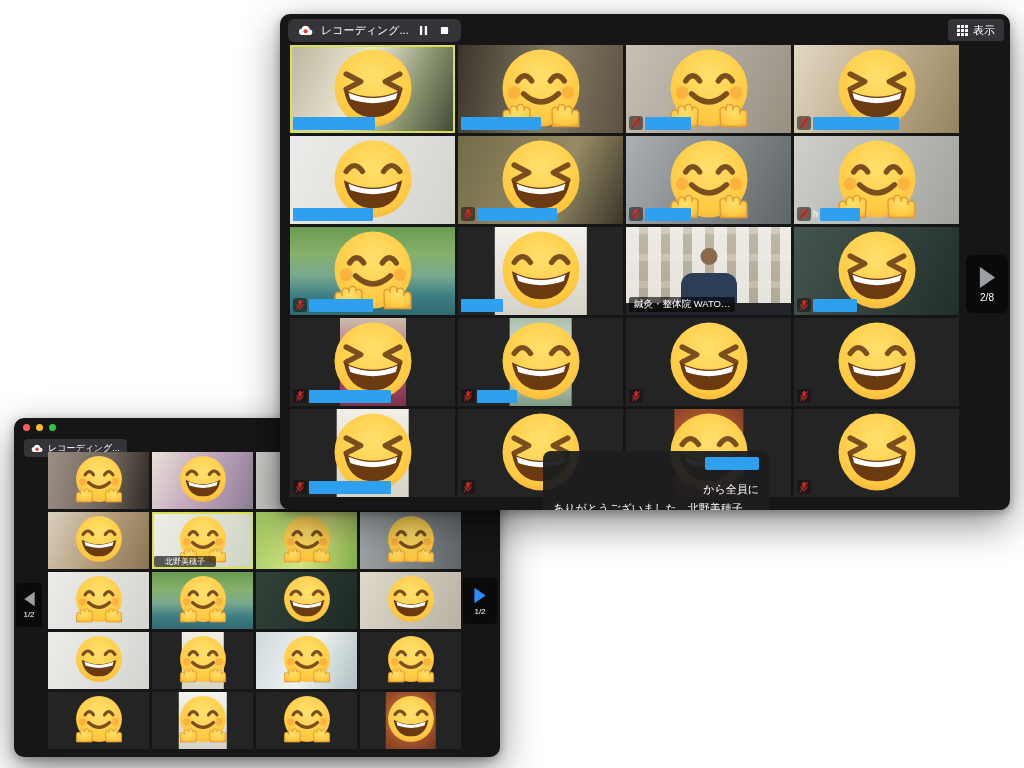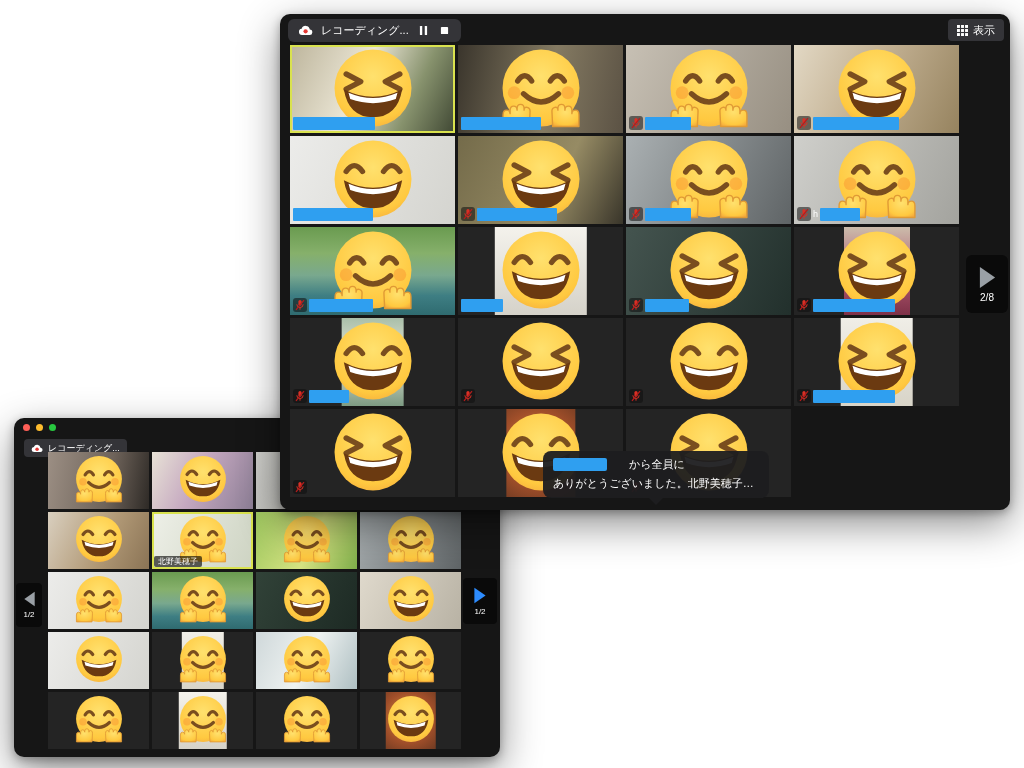--- a/index.html
+++ b/index.html
@@ -32,21 +32,21 @@
   .emoji{position:absolute;left:50%;top:1px;transform:translateX(-50%);line-height:0;}
   .grid-small .emoji{top:2px;}
   svg path.st{fill:none;stroke:#7a4e1f;stroke-width:4.6;stroke-linecap:round;stroke-linejoin:round;}
   .brow{position:absolute;left:3px;bottom:3px;display:flex;align-items:center;gap:2px;z-index:2;}
   .grid-small .brow{left:2px;bottom:2px;}
   .mic{width:14px;height:14px;background:rgba(15,15,15,.55);border-radius:3px;
        display:flex;align-items:center;justify-content:center;flex:none;}
   .nbar{height:13px;background:#2f9ff0;border-radius:1px;flex:none;}
   .nprefix{color:#fff;font-size:9px;}
   .dlabel{background:rgba(0,0,0,.62);color:#fff;font-size:9.5px;padding:1px 5px;border-radius:2px;white-space:nowrap;}
-  .grid-small .dlabel{font-size:8px;padding:0 4px;}
+  .grid-small .dlabel{font-size:8px;padding:0 11px;}
 
   
   .papers{position:absolute;inset:0;opacity:.75;background-image:
      repeating-linear-gradient(90deg, rgba(255,255,255,.85) 0 13px, rgba(255,255,255,0) 13px 22px),
      repeating-linear-gradient(180deg, rgba(0,0,0,0) 0 7px, rgba(96,86,70,.22) 7px 27px);}
   .p-head{position:absolute;left:50%;top:24%;width:17px;height:17px;border-radius:50%;
      background:#8a6a4f;transform:translateX(-50%);}
   .p-body{position:absolute;left:50%;bottom:12px;width:56px;height:30px;border-radius:12px 12px 0 0;
      background:#2c3e55;transform:translateX(-50%);}
   .p-desk{position:absolute;left:0;right:0;bottom:0;height:12px;background:#23252b;}
@@ -56,21 +56,21 @@
        gap:3px;background:#0a0a0a;border:none;border-radius:6px;color:#fff;cursor:pointer;}
   .nav-main-next{right:2px;top:241px;width:42px;height:58px;font-size:10px;}
   .nav-small-next{right:3px;top:160px;width:34px;height:46px;font-size:8px;border-radius:4px;}
   .nav-small-prev{left:2px;top:165px;width:26px;height:44px;font-size:8px;border-radius:4px;}
 
   
   .chat-popup{position:absolute;left:263px;top:437px;width:226px;background:rgba(30,30,32,.95);
      border-radius:8px;padding:6px 10px 7px 10px;color:#fff;font-size:11px;z-index:6;box-sizing:border-box;}
   .chat-popup:after{content:"";position:absolute;left:105px;bottom:-7px;width:0;height:0;
      border-left:8px solid transparent;border-right:8px solid transparent;border-top:8px solid rgba(30,30,32,.95);}
-  .chat-l1{display:flex;align-items:center;gap:22px;}
+  .chat-l1{display:flex;align-items:flex-end;gap:12px;flex-direction:column;}
   .chip{width:54px;height:13px;background:#2f9ff0;border-radius:2px;flex:none;}
   .chat-l2{margin-top:4px;white-space:nowrap;overflow:hidden;}
 
   
   .bg-dark{background:#242424;}
   .bg-room-green{background:linear-gradient(115deg,#bdb59c,#eae5d4 42%,#87926d 72%,#3f4733);}
   .bg-dim-room{background:linear-gradient(100deg,#3a352c,#847a62 55%,#5b5244);}
   .bg-blur-room{background:linear-gradient(115deg,#c7c0b4,#978f82);}
   .bg-living-room{background:linear-gradient(115deg,#e2d8c4,#c3b193 45%,#96835f);}
   .bg-white-room{background:linear-gradient(115deg,#ececea,#d4d4cf);}
@@ -664,20 +664,29 @@
               <circle cx="36" cy="36" r="33" fill="url(#eg)"></circle>
               <path class="st" d="M13 29.5 Q20 19.5 27 29.5"></path>
               <path class="st" d="M45 29.5 Q52 19.5 59 29.5"></path>
               <path d="M11 37 Q36 50 61 37 Q57 61 36 61 Q15 61 11 37 Z" fill="#6b3a11"></path>
               <path d="M15 40 Q36 49 57 40 L55.5 45.5 Q36 52.5 16.5 45.5 Z" fill="#fff"></path>
             </svg></div>
           <div class="brow">
             <span class="nbar" style="width: 42px;"></span>
           </div>
         </div>
+        <div class="tile bg-clinic-wall">
+          <div class="papers"></div>
+          <div class="p-head"></div>
+          <div class="p-body"></div>
+          <div class="p-desk"></div>
+          <div class="brow">
+            <span class="dlabel">鍼灸・整体院 WATO…</span>
+          </div>
+        </div>
         <div class="tile bg-teal-room">
           <div class="emoji"><svg viewBox="0 0 72 72" width="84" height="84">
               <circle cx="36" cy="36" r="33" fill="url(#eg)"></circle>
               <path class="st" d="M13 24 L25.5 30.5 L13 37"></path>
               <path class="st" d="M59 24 L46.5 30.5 L59 37"></path>
               <path d="M11 37 Q36 50 61 37 Q57 61 36 61 Q15 61 11 37 Z" fill="#6b3a11"></path>
               <path d="M15 40 Q36 49 57 40 L55.5 45.5 Q36 52.5 16.5 45.5 Z" fill="#fff"></path>
             </svg></div>
           <div class="brow">
             <span class="mic">

